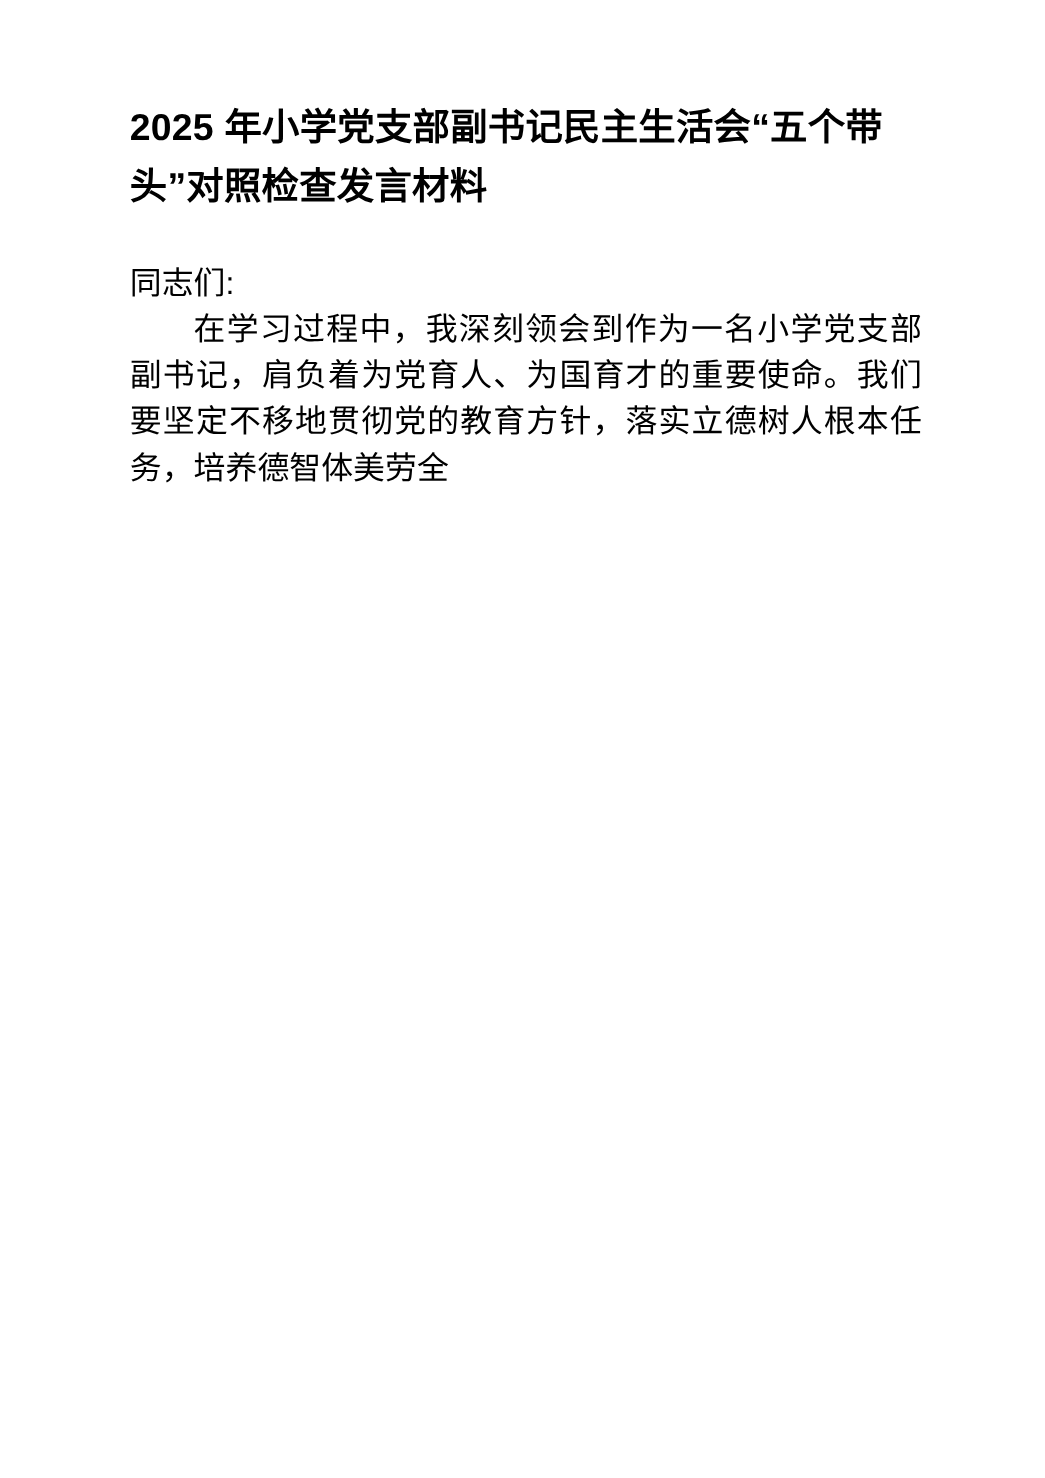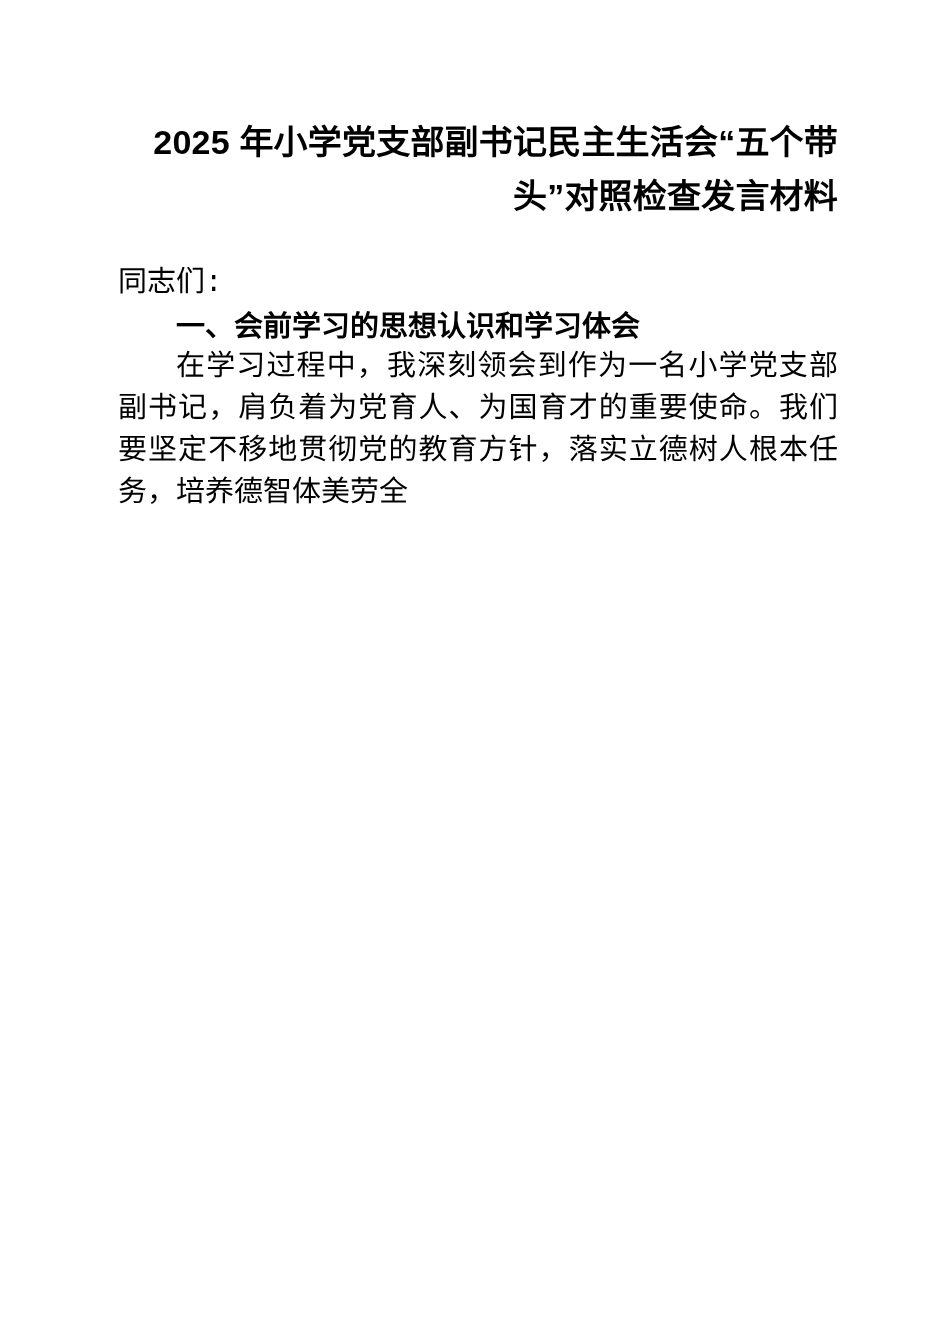--- a/index.html
+++ b/index.html
@@ -27,34 +27,34 @@
     width: 720px;
   }
 
   
   .doc-title {
     font-family: "Liberation Sans", "DejaVu Sans", sans-serif;
     font-weight: 700;
     font-size: 34px;
     line-height: 54px;
     color: #000000;
-    text-align: right;
+    text-align: left;
     margin: 0;
-    padding-top: 115px;
+    padding-top: 89px;
     letter-spacing: 0.2px;
     white-space: pre-line;
   }
 
   
   .body-block {
     margin-top: 40px;
   }
 
   p.para {
-    font-family: Liberation Mono, monospace;
+    font-family: Liberation Sans, sans-serif;
     font-size: 29px;
     line-height: 42px;
     color: #000000;
     margin: 0;
     text-align: justify;
     text-justify: inter-ideograph;
     text-indent: 58px;          
     letter-spacing: 0px;
     word-break: break-all;
   }
@@ -86,20 +86,19 @@
 <div class="page" style="background: rgb(255, 255, 255);">
   <div class="content">
 
     <h1 class="doc-title">2025 年小学党支部副书记民主生活会“五个带头”对照检查发言材料</h1>
 
     <div class="body-block">
 
       <p class="para no-indent">同志们:</p>
 
 
-      <h2 class="section-heading">一、会前学习的思想认识和学习体会</h2>
 
 
       <p class="para clip-bottom">在学习过程中，我深刻领会到作为一名小学党支部副书记，肩负着为党育人、为国育才的重要使命。我们要坚定不移地贯彻党的教育方针，落实立德树人根本任务，培养德智体美劳全</p>
 
     </div>
   </div>
 </div>
 
 </body></html>

